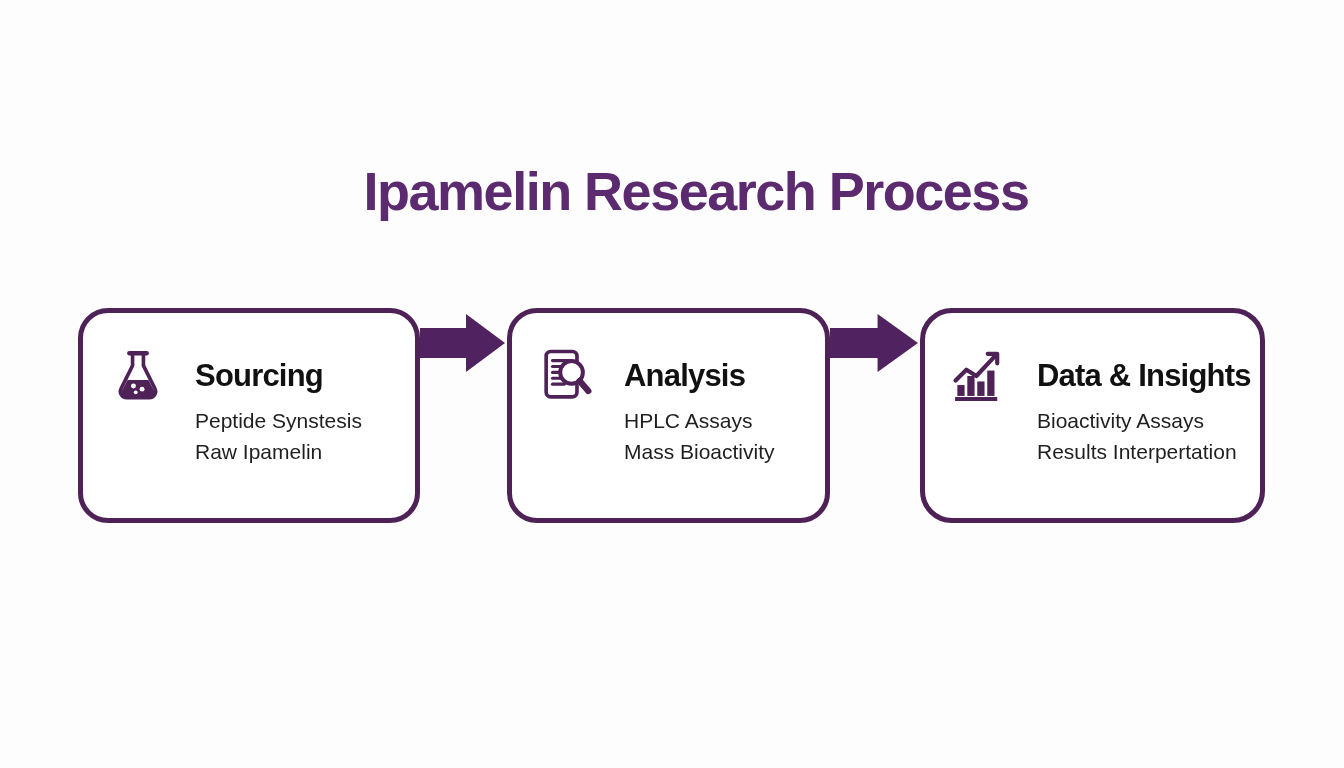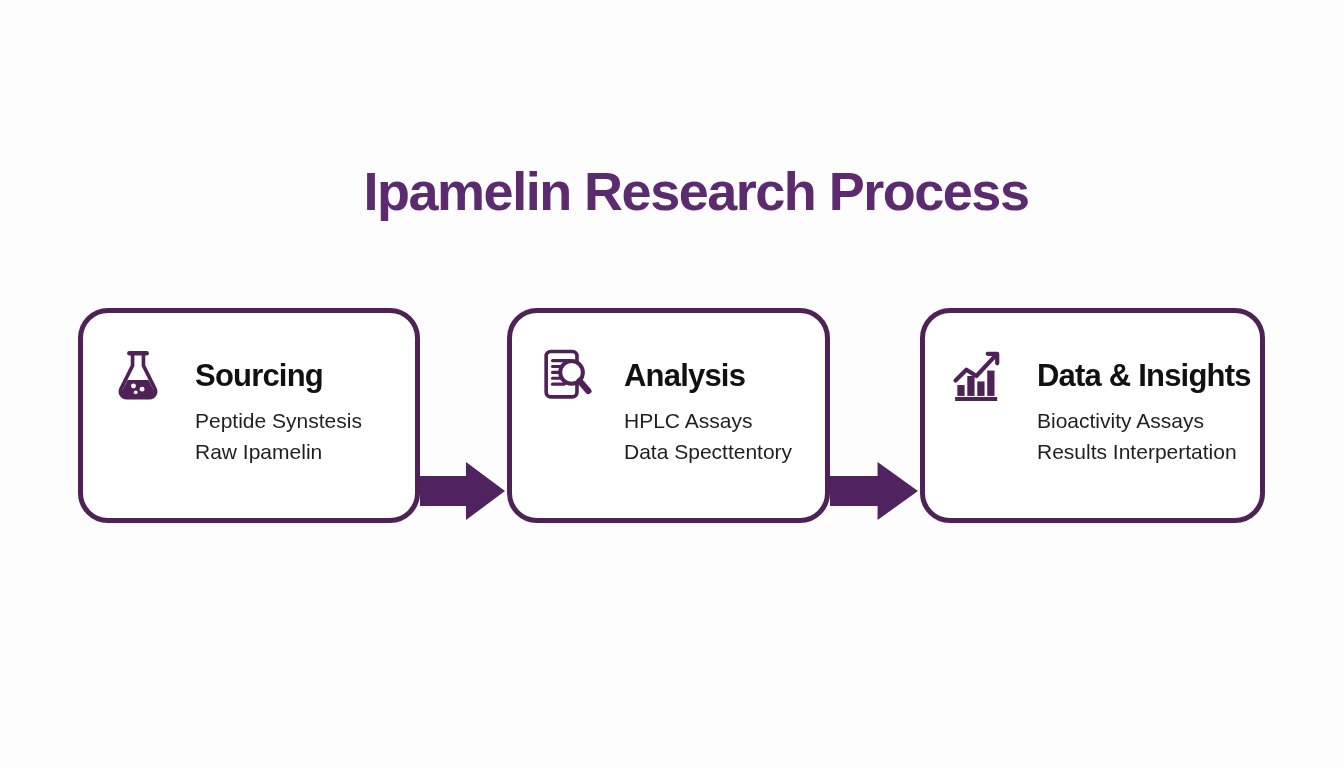--- a/index.html
+++ b/index.html
@@ -33,36 +33,36 @@
     font-weight: 700;
     letter-spacing: -1.5px;
     color: var(--title);
   }
   .flow {
     position: absolute;
     top: 308px;
     left: 78px;
     height: 215px;
     display: flex;
-    align-items: flex-end;
+    align-items: flex-start;
   }
   .step-box {
     height: 215px;
     background: var(--box-fill);
     border: 5px solid var(--outline);
     border-radius: 30px;
     padding: 34px 14px 0 26px;
     display: grid;
     grid-template-columns: 58px auto;
     column-gap: 28px;
     align-content: start;
   }
   .step-box.w1 { width: 342px; }
   .step-box.w2 { width: 323px; }
-  .step-box.w3 { width: 345px; }
+  .step-box.w3 { width: 345px; border-radius: 32px; }
   .step-icon {
     width: 58px;
     height: 58px;
     color: var(--outline);
     display: block;
   }
   .step-icon svg { width: 100%; height: 100%; display: block; }
   .step-title {
     align-self: center;
     font-size: 31px;
@@ -131,21 +131,21 @@
           <path d="M16 28 H30" stroke="currentColor" stroke-width="3.4" stroke-linecap="round"></path>
           <path d="M16 34.5 H29" stroke="currentColor" stroke-width="3.4" stroke-linecap="round"></path>
           <path d="M16 41 H29" stroke="currentColor" stroke-width="3.4" stroke-linecap="round"></path>
           <circle cx="37" cy="28" r="12.5" fill="#ffffff" stroke="currentColor" stroke-width="4.4"></circle>
           <path d="M46 37.5 L55.5 48.5" stroke="currentColor" stroke-width="7" stroke-linecap="round"></path>
         </svg>
       </span>
       <div class="step-title">Analysis</div>
       <div class="step-items">
         <div>HPLC Assays</div>
-        <div>Data Specttentory</div>
+        <div>Mass Bioactivity</div>
       </div>
     </div>
 
     <span class="flow-arrow g2">
       <svg viewBox="0 0 87 64" preserveAspectRatio="none" xmlns="http://www.w3.org/2000/svg">
         <rect x="0" y="17" width="47" height="30" fill="currentColor"></rect>
         <polygon points="46,3 46,61 85,32" fill="currentColor"></polygon>
       </svg>
     </span>
 

